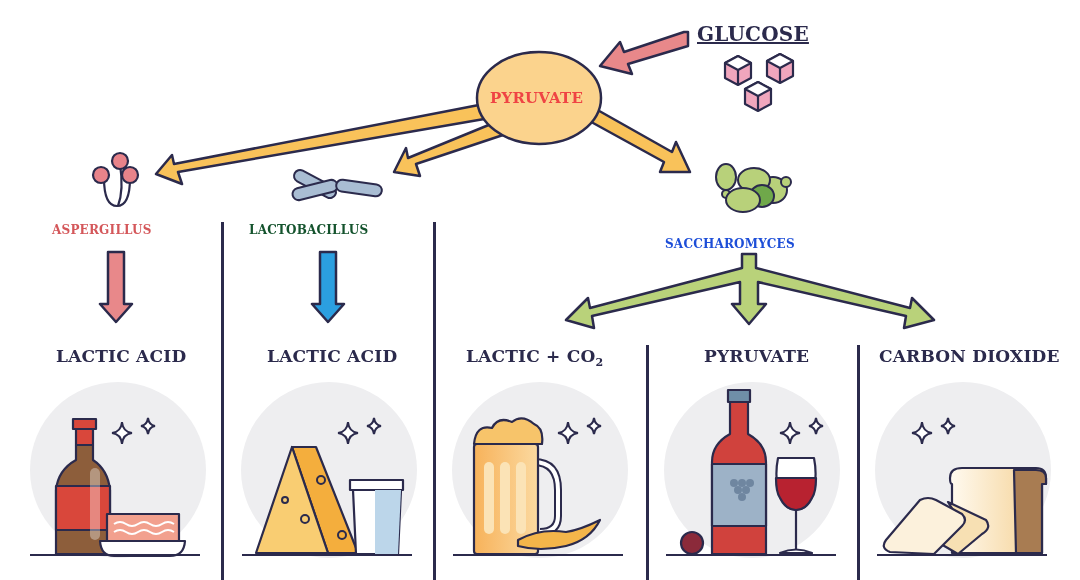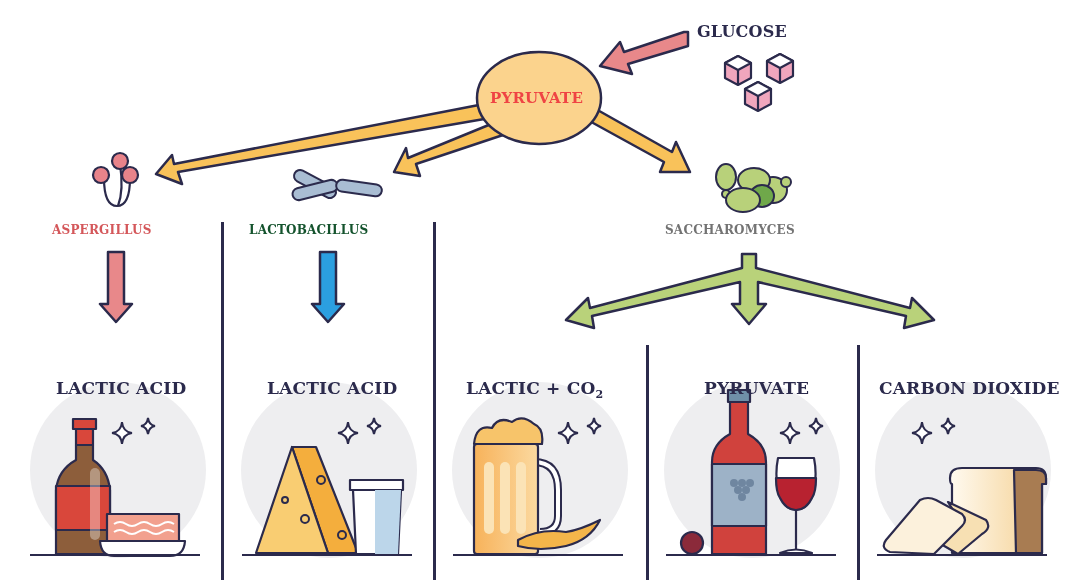--- a/index.html
+++ b/index.html
@@ -1,21 +1,21 @@
 <!DOCTYPE html>
 <html><head>
 <meta charset="utf-8">
 <style>
   html, body { margin:0; padding:0; background:#ffffff; }
   body { width:1080px; height:580px; position:relative; overflow:hidden;
          font-family:"DejaVu Serif", serif; }
   .txt { position:absolute; font-family:"DejaVu Serif", serif; font-weight:bold;
          white-space:nowrap; letter-spacing:0.2px; }
-  .label-dark { color:#2b2a4c; font-size:17px;margin-top:32px; }
-  .glucose { color:#2b2a4c; font-size:16px; left:697px; top:22px; }
+  .label-dark { color:#2b2a4c; font-size:17px; }
+  .glucose { color:#2b2a4c; font-size:20px; left:697px; top:22px;text-decoration:underline; }
   .pyruvate { color:#ef4444; font-size:15px; left:490px; top:89px; }
   .org { font-size:12px; }
   .divider { position:absolute; width:3px; background:#2b2a4c; }
   svg.scene { position:absolute; left:0; top:0; }
 </style>
 </head>
 <body>
 
 <svg class="scene" width="1080" height="580" viewBox="0 0 1080 580">
   <defs>
@@ -187,19 +187,19 @@
 <div class="divider" style="left:221px; top:222px; height:358px;"></div>
 <div class="divider" style="left:433px; top:222px; height:358px;"></div>
 <div class="divider" style="left:646px; top:345px; height:235px;"></div>
 <div class="divider" style="left:857px; top:345px; height:235px;"></div>
 
 <div class="txt glucose">GLUCOSE</div>
 <div class="txt pyruvate">PYRUVATE</div>
 
 <div class="txt org" style="left:52px; top:223px; color:#d4575a;">ASPERGILLUS</div>
 <div class="txt org" style="left:249px; top:223px; color:#14532d;">LACTOBACILLUS</div>
-<div class="txt org" style="left:665px; top:223px; color:#737373;">SACCHAROMYCES</div>
+<div class="txt org" style="left:665px; top:237px; color:#1d4ed8;">SACCHAROMYCES</div>
 
 <div class="txt label-dark" style="left:56px; top:346px;">LACTIC ACID</div>
 <div class="txt label-dark" style="left:267px; top:346px;">LACTIC ACID</div>
 <div class="txt label-dark" style="left:466px; top:346px;"><span>LACTIC + CO</span><sub style="font-size:11px;">2</sub></div>
 <div class="txt label-dark" style="left:704px; top:346px;">PYRUVATE</div>
 <div class="txt label-dark" style="left:879px; top:346px;">CARBON DIOXIDE</div>
 
 </body></html>

